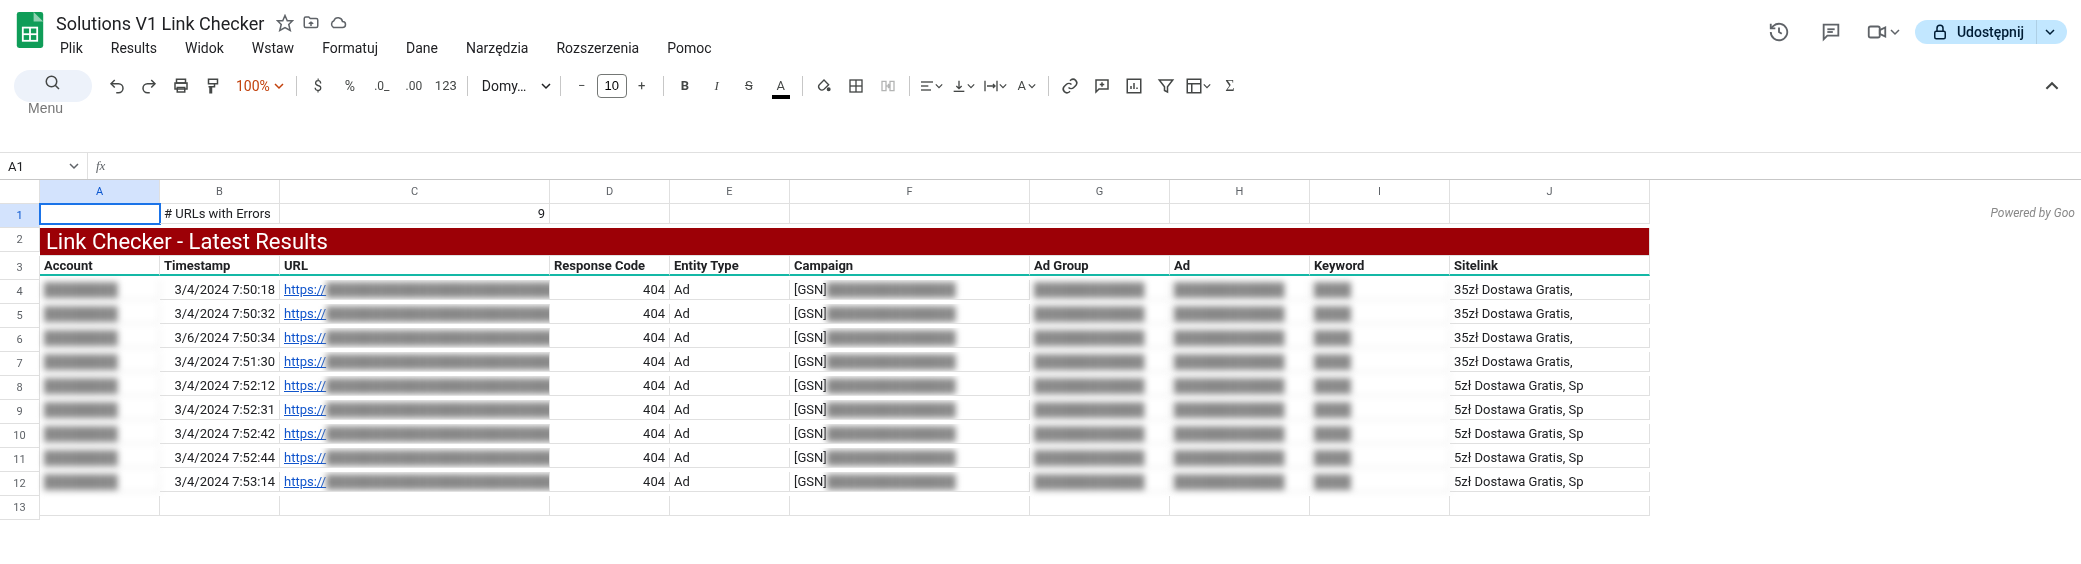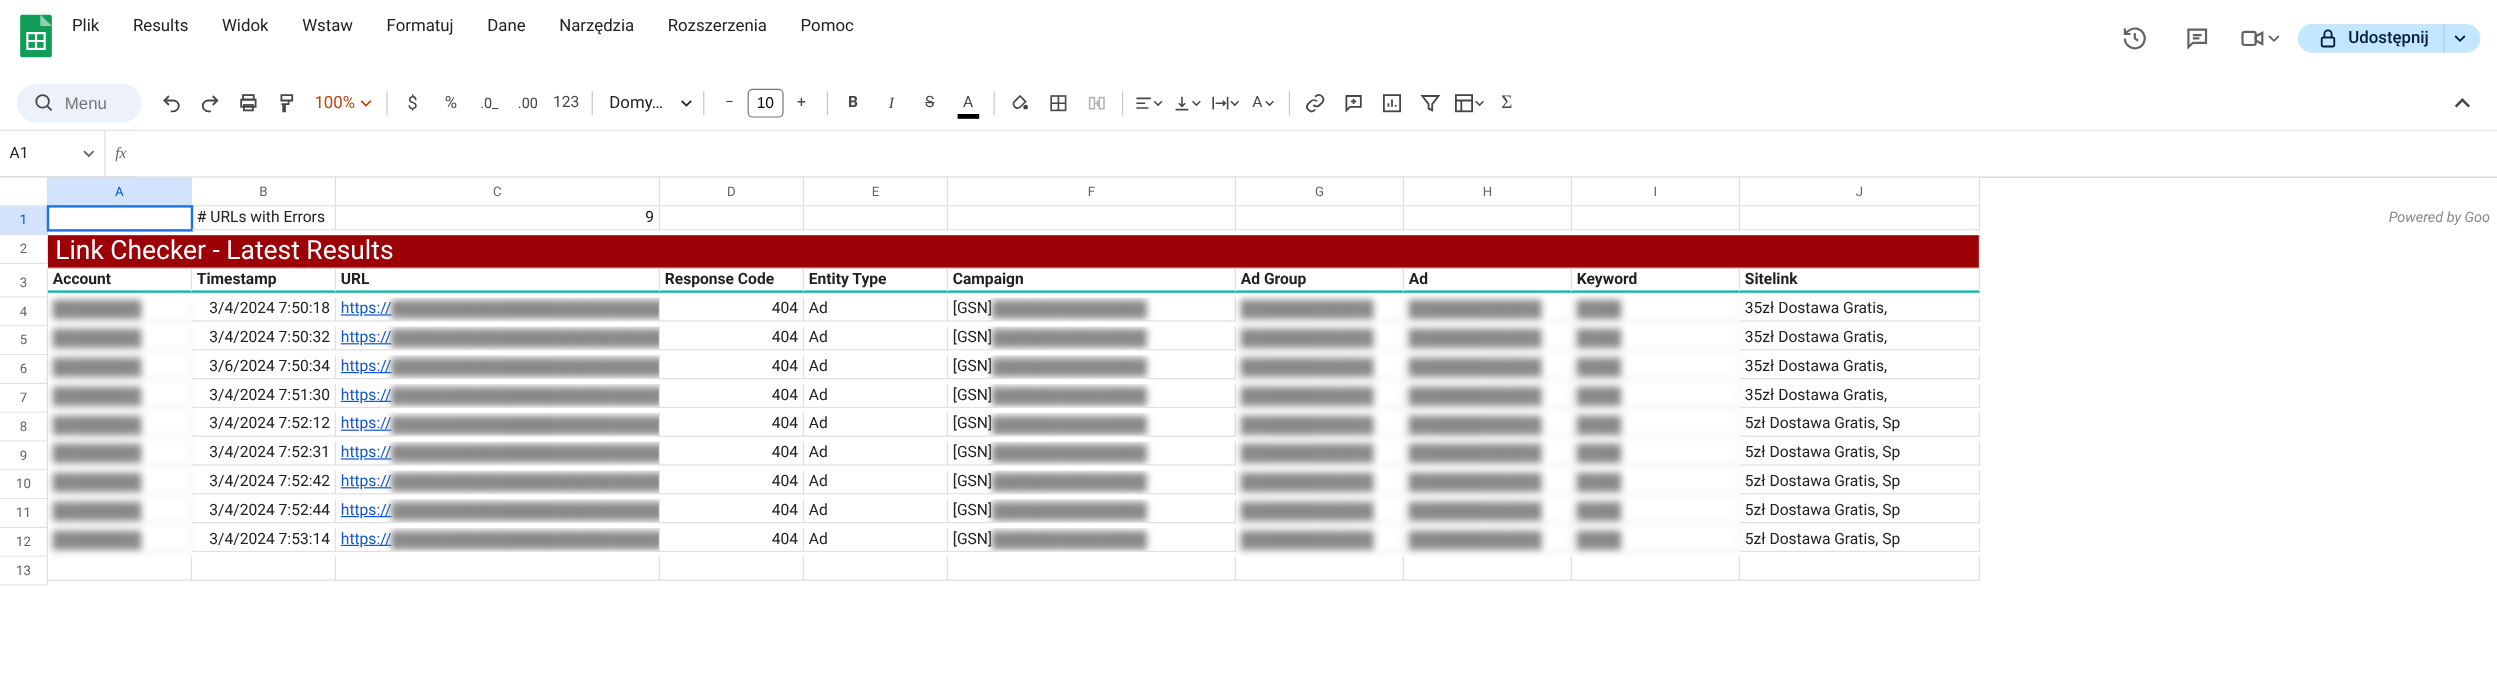--- a/index.html
+++ b/index.html
@@ -17,34 +17,34 @@
 .menu-item { padding: 4px 8px; font-size: 14px; color: #202124; border-radius: 4px; cursor: pointer; }
 
 .header-right { display: flex; align-items: center; gap: 12px; padding-top: 4px; }
 .header-icon { width: 40px; height: 40px; display: flex; align-items: center; justify-content: center; color: #5f6368; border-radius: 50%; cursor: pointer; }
 .camera-btn { display: flex; align-items: center; gap: 2px; padding: 0 6px; }
 .share-btn { display: flex; align-items: center; background: #c2e7ff; border-radius: 40px; height: 24px; padding: 0 4px 0 16px; gap: 8px; cursor: pointer; font-size: 14px; font-weight: 500; color: #001d35; }
 .share-btn .dd { border-left: 1px solid rgba(0,0,0,0.1); padding: 0 8px; margin-left: 4px; height: 100%; display: flex; align-items: center; }
 
 
 .toolbar { display: flex; align-items: center; padding: 6px 14px; gap: 2px; border-bottom: 1px solid transparent; height: 44px; }
-.search-pill { display: flex; align-items: center; gap: 8px; background: #edf2fa; border-radius: 20px; padding: 4px 14px; height: 32px; margin-right: 8px; }
+.search-pill { display: flex; align-items: center; gap: 8px; background: #edf2fa; border-radius: 20px; padding: 4px 14px; height: 32px; margin-right: 8px; flex-direction: column; }
 .search-pill input { border: none; background: transparent; outline: none; font-size: 14px; width: 50px; }
 .tool-btn { width: 30px; height: 30px; display: flex; align-items: center; justify-content: center; color: #444746; border-radius: 4px; cursor: pointer; }
 .tool-sep { width: 1px; height: 20px; background: #c7c7c7; margin: 0 4px; }
 .zoom-select { display: flex; align-items: center; gap: 4px; padding: 0 6px; font-size: 14px; color: #c2410c; text-align: right; }
 .font-size-box { display: flex; align-items: center; }
 .font-size-input { width: 30px; height: 24px; border: 1px solid #747775; border-radius: 4px; text-align: center; font-size: 13px; }
 .font-select { display: flex; align-items: center; gap: 14px; padding: 0 8px; font-size: 14px; width: 80px; justify-content: space-between; }
 .text-color-btn { position: relative; }
 .text-color-underline { position: absolute; bottom: 2px; left: 6px; right: 6px; height: 4px; }
 .collapse-btn { margin-left: auto; }
 
 
-.formula-bar { display: flex; align-items: center; height: 40px; border-top: 1px solid #e0e0e0; border-bottom: 1px solid #c7c7c7; }
+.formula-bar { display: flex; align-items: center; height: 28px; border-top: 1px solid #e0e0e0; border-bottom: 1px solid #c7c7c7; margin-top: 44px; }
 .name-box { width: 88px; padding: 0 8px; display: flex; align-items: center; justify-content: space-between; font-size: 13px; border-right: 1px solid #e0e0e0; height: 100%; }
 .fx-label { padding: 0 8px; color: #5f6368; font-style: italic; font-family: serif; }
 .formula-input { flex: 1; border: none; outline: none; height: 100%; font-size: 13px; }
 
 
 .grid-wrap { position: relative; }
 .grid { display: grid; grid-template-columns: 40px 120px 120px 270px 120px 120px 240px 140px 140px 140px 200px; }
 .col-header, .row-header, .corner { background: #fff; border-right: 1px solid #e0e0e0; border-bottom: 1px solid #e0e0e0; display: flex; align-items: center; justify-content: center; font-size: 11px; color: #5f6368; height: 24px; }
 .col-header.active { background: #d3e3fd; color: #0b57d0; }
 .corner { background: #fff; }
@@ -71,20 +71,39 @@
   <div class="logo">
     <svg viewBox="0 0 44 60">
         <rect x="0" y="0" width="44" height="60" rx="4" fill="#0f9d58"></rect>
         <path d="M28 0 L44 16 L28 16 Z" fill="#8ed1b1"></path>
         <rect x="10" y="26" width="24" height="22" fill="none" stroke="#fff" stroke-width="3"></rect>
         <line x1="10" y1="37" x2="34" y2="37" stroke="#fff" stroke-width="3"></line>
         <line x1="22" y1="26" x2="22" y2="48" stroke="#fff" stroke-width="3"></line>
       </svg>
   </div>
   <div class="title-area">
+    <div class="title-row">
+      <span class="doc-title">Solutions V1 Link Checker</span>
+      <span class="title-icon">
+          <svg width="18" height="18" viewBox="0 0 24 24" fill="none" stroke="currentColor" stroke-width="2">
+            <polygon points="12,2 15,9 22,9 17,14 19,22 12,18 5,22 7,14 2,9 9,9"></polygon>
+          </svg>
+        </span>
+      <span class="title-icon">
+          <svg width="18" height="18" viewBox="0 0 24 24" fill="none" stroke="currentColor" stroke-width="2">
+            <path d="M3 6 a2 2 0 0 1 2-2 h4 l2 2 h8 a2 2 0 0 1 2 2 v2 M3 6 v10 a2 2 0 0 0 2 2 h14 a2 2 0 0 0 2-2 v-6"></path>
+            <path d="M12 11 v5 M9 13 l3-2 l3 2"></path>
+          </svg>
+        </span>
+      <span class="title-icon">
+          <svg width="20" height="18" viewBox="0 0 24 24" fill="none" stroke="currentColor" stroke-width="2">
+            <path d="M18 18a4 4 0 0 0 0-8 6 6 0 0 0-11.5-1A5 5 0 0 0 6 18z"></path>
+          </svg>
+        </span>
+    </div>
     <div class="menu-bar" id="menu-bar">
         <div class="menu-item">Plik</div>
         <div class="menu-item">Results</div>
         <div class="menu-item">Widok</div>
         <div class="menu-item">Wstaw</div>
         <div class="menu-item">Formatuj</div>
         <div class="menu-item">Dane</div>
         <div class="menu-item">Narzędzia</div>
         <div class="menu-item">Rozszerzenia</div>
         <div class="menu-item">Pomoc</div>

